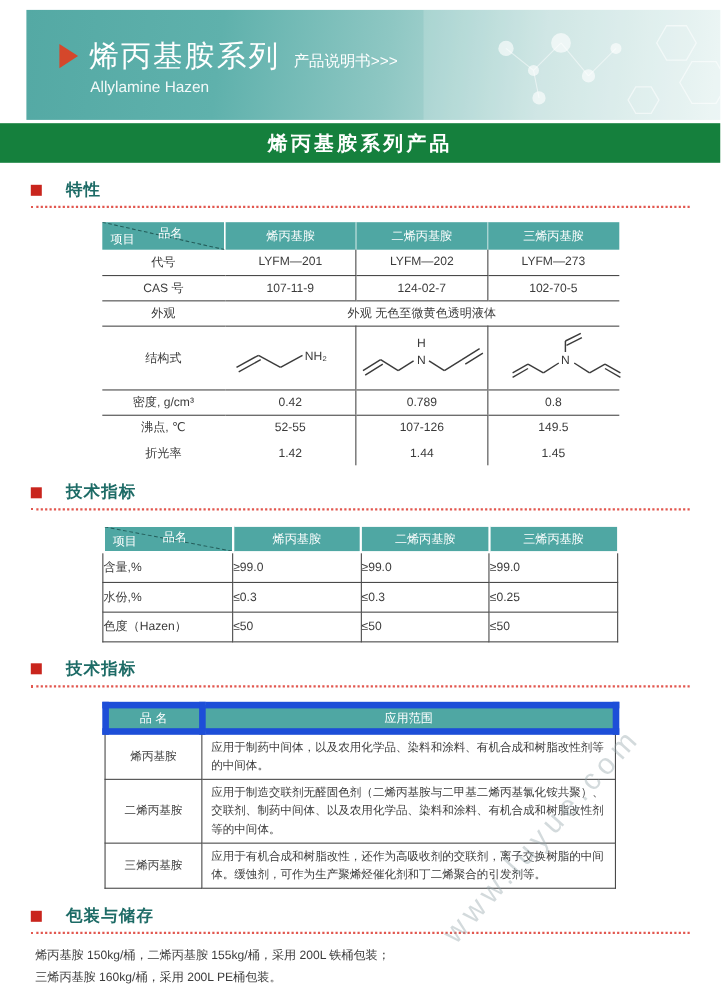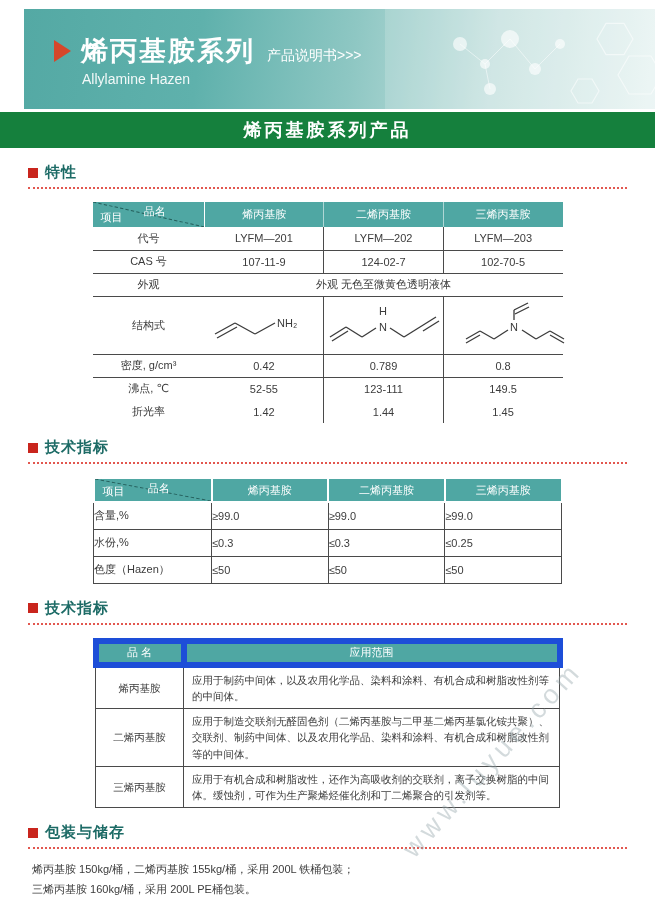--- a/index.html
+++ b/index.html
@@ -16,34 +16,34 @@
     background:linear-gradient(97deg,#54a9a4 0%,#5fb1ac 28%,#8ec7c3 52%,#c7e2e0 74%,#e9f4f3 100%);
   }
   .decor { position:absolute; right:0; top:0; height:100px; }
   .h-inner { position:absolute; left:30px; top:24px; }
   .title-row { display:flex; align-items:center; }
   .arrow {
     width:0; height:0; border-left:17px solid #d5472b;
     border-top:11px solid transparent; border-bottom:11px solid transparent;
     margin-right:10px;
   }
-  .h-title { color:#fff; font-size:27px; font-weight:bold; letter-spacing:2px;text-align:center; }
+  .h-title { color:#fff; font-size:27px; font-weight:normal; letter-spacing:2px;text-align:center; }
   .h-sub { color:#fff; font-size:14px; font-weight:normal; margin-left:12px; margin-top:10px; }
   .h-en { color:rgba(255,255,255,.92); font-size:14px; margin-left:28px; margin-top:2px; }
 
   .banner {
     height:36px; margin-top:3px; background:#15803d; color:#fff;
     display:flex; align-items:center; justify-content:center;
     font-size:18px; font-weight:bold; letter-spacing:3px;
   }
 
   
   .content { padding:0 28px; position:relative; z-index:1; }
   .sec { margin-top:15px; }
-  .sec-head { display:flex; align-items:center; gap:7px; padding-bottom:5px; border-bottom:2px dotted #e2574f; }
+  .sec-head { display:flex; align-items:center; gap:22px; padding-bottom:5px; border-bottom:2px dotted #e2574f; }
   .bullet { width:10px; height:10px; background:#c9251d; flex:0 0 auto; }
   .sec-title { font-size:15px; font-weight:bold; color:#1d6b66; letter-spacing:1px; }
 
   
   table { border-collapse:collapse; margin:13px auto 0; font-size:11px; color:#3b3b3b; table-layout:fixed; }
   th { background:#4fa7a3; color:#fff; font-weight:normal; }
 
   .t1 { width:470px; }
   .t1 th { height:25px; border-left:1px solid rgba(255,255,255,.55); }
   .t1 th:first-child { border-left:none; width:112px; }
@@ -143,21 +143,21 @@
             <th>烯丙基胺</th>
             <th>二烯丙基胺</th>
             <th>三烯丙基胺</th>
           </tr>
         </thead>
         <tbody>
           <tr class="hr">
             <td>代号</td>
             <td>LYFM—201</td>
             <td class="v">LYFM—202</td>
-            <td class="v">LYFM—203</td>
+            <td class="v">LYFM—273</td>
           </tr>
           <tr class="hr">
             <td>CAS 号</td>
             <td>107-11-9</td>
             <td class="v">124-02-7</td>
             <td class="v">102-70-5</td>
           </tr>
           <tr class="hr">
             <td>外观</td>
             <td colspan="3">外观 无色至微黄色透明液体</td>
@@ -206,21 +206,21 @@
           </tr>
           <tr class="hr">
             <td>密度, g/cm³</td>
             <td>0.42</td>
             <td class="v">0.789</td>
             <td class="v">0.8</td>
           </tr>
           <tr>
             <td>沸点, ℃</td>
             <td>52-55</td>
-            <td class="v">123-111</td>
+            <td class="v">107-126</td>
             <td class="v">149.5</td>
           </tr>
           <tr>
             <td>折光率</td>
             <td>1.42</td>
             <td class="v">1.44</td>
             <td class="v">1.45</td>
           </tr>
         </tbody>
       </table>

